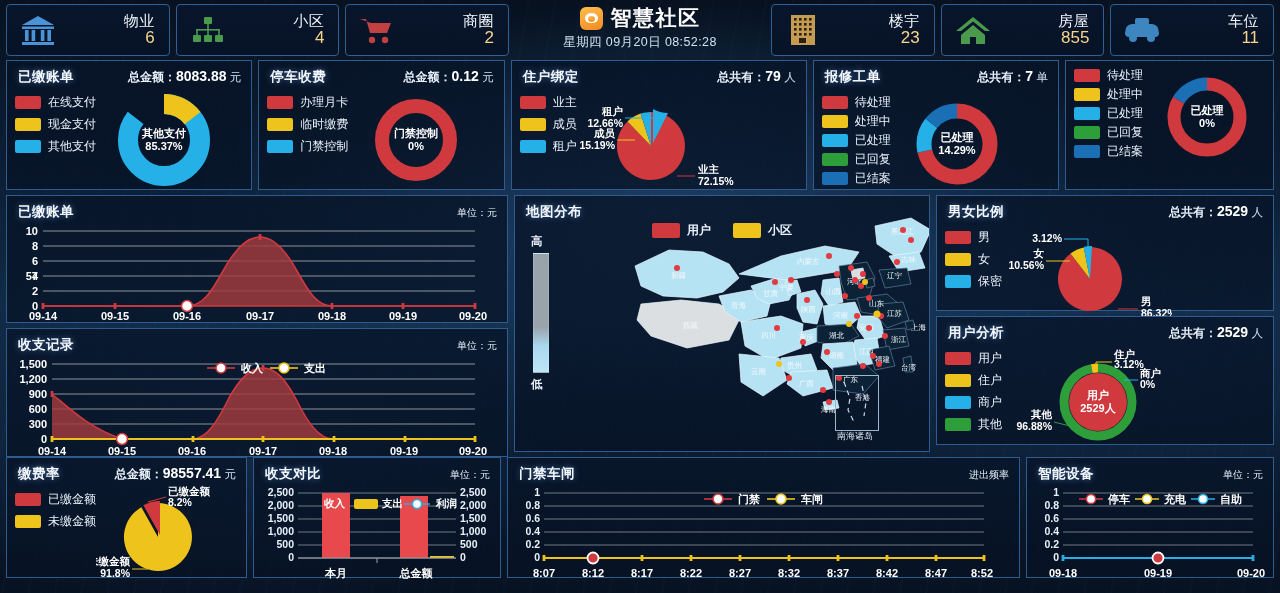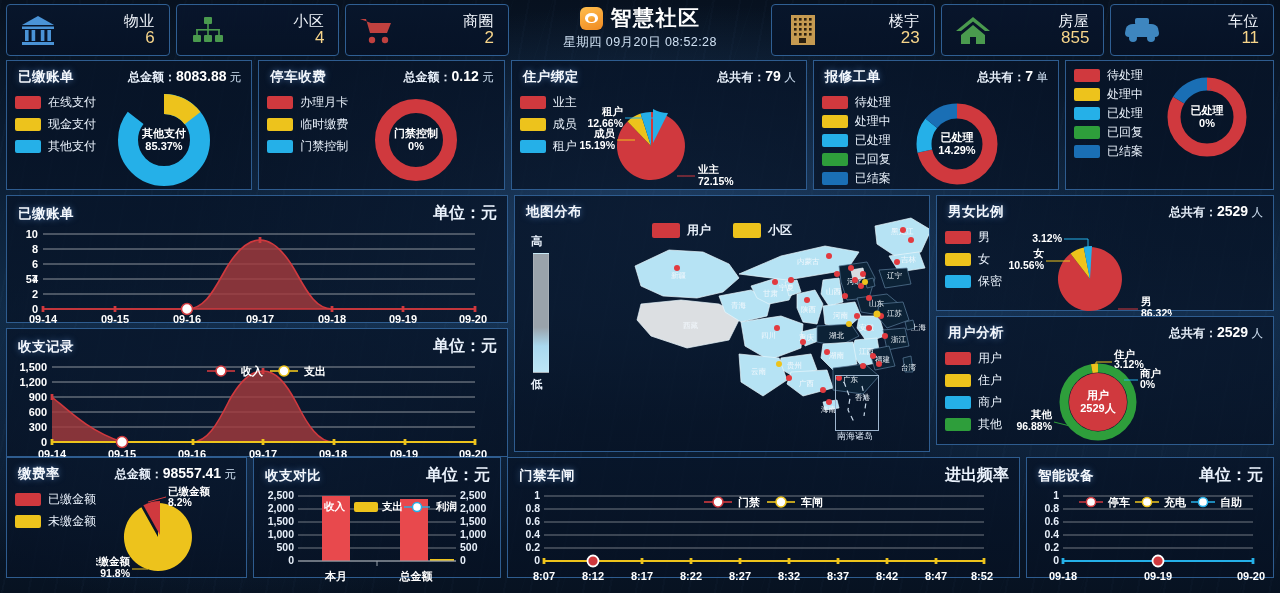--- a/index.html
+++ b/index.html
@@ -49,21 +49,21 @@
   .panel{
     border:1px solid #2e5c8f;border-radius:0;position:relative;
     background:linear-gradient(180deg, rgba(7,20,40,.80), rgba(6,17,35,.72));
   }
   .panel-hd{display:flex;justify-content:space-between;align-items:baseline;padding:7px 10px 2px 11px;}
   .p-title{font-size:13.5px;font-weight:bold;color:#f3f7fc;letter-spacing:.5px;
            text-shadow:0 0 6px rgba(120,180,255,.5);}
   .p-meta{font-size:12px;color:#e9f1fb;font-weight:bold;}
   .p-meta .num{color:#ffffff;font-size:14px;}
   .p-meta .unit{font-weight:normal;font-size:11.5px;color:#cfe0f2;}
-  .p-meta.plain{font-weight:bold;color:#eaf2fc;font-size:16px;}
+  .p-meta.plain{font-weight:normal;color:#eaf2fc;font-size:10px;}
 
   .grid-row{display:flex;gap:6px;padding:0 6px 5px 6px;}
 
   
   .legend{display:flex;flex-direction:column;gap:5px;padding:6px 0 0 8px;}
   .lg-item{display:flex;align-items:center;gap:7px;}
   .lg-sw{width:26px;height:13px;border-radius:2px;flex:0 0 auto;}
   .lg-tx{font-size:12px;color:#eaf2fc;white-space:nowrap;}
 
   .body-flex{display:flex;height:calc(100% - 24px);}

